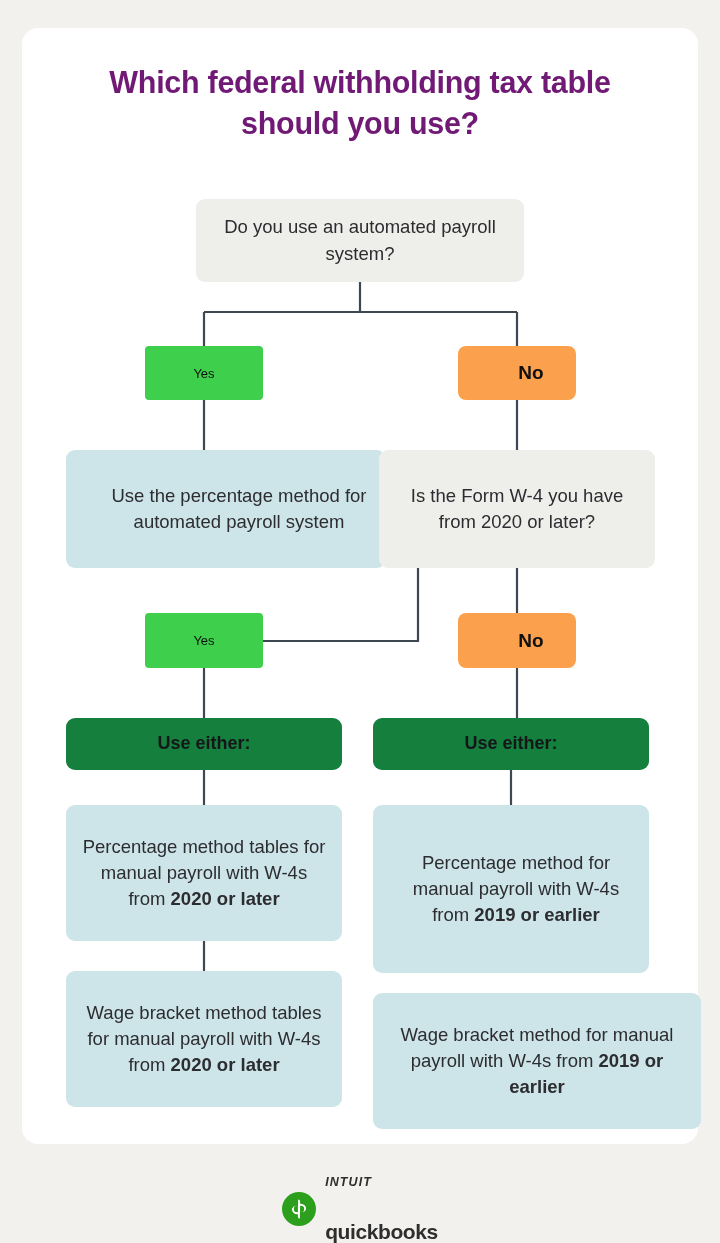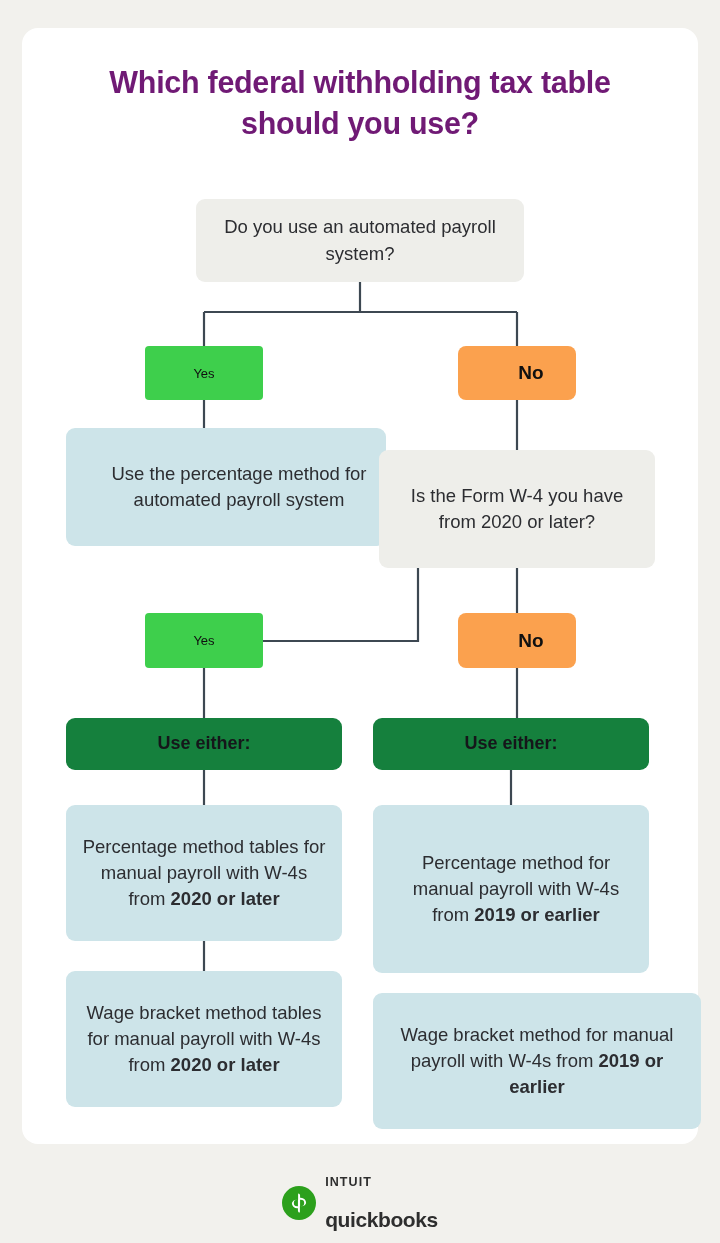--- a/index.html
+++ b/index.html
@@ -133,21 +133,22 @@
     display: flex;
     flex-direction: column;
     justify-content: center;
     line-height: 1;
   }
   .logo-intuit {
     font-size: 12.5px;
     font-weight: bold;
     letter-spacing: 1.1px;
     color: #2e2e2e;
-    margin-bottom: 8px;
+    margin-bottom: 20px;
+    font-style: italic;
   }
   .logo-qb {
     font-size: 21px;
     font-weight: bold;
     letter-spacing: -0.4px;
     color: #2e2e2e;
     margin-top: 12px;
   }
 </style>
 </head>
@@ -191,21 +192,21 @@
       <path d="M 511,941 L 511,971"></path>
     </g>
   </svg>
 
   <div class="node node-question" style="left:196px; top:199px; width:328px; height:83px;">Do you use an automated payroll system?</div>
 
   <div class="node node-yes" style="left:145px; top:346px; width:118px; height:54px;">Yes</div>
 
   <div class="node node-no" style="left:458px; top:346px; width:118px; height:54px;">No</div>
 
-  <div class="node node-result" style="left:66px; top:428px; width:320px; height:118px;padding-left:40px;">Use the percentage method for automated payroll system</div>
+  <div class="node node-result" style="left:66px; top:450px; width:320px; height:118px;padding-left:40px;">Use the percentage method for automated payroll system</div>
 
   <div class="node node-question" style="left:379px; top:450px; width:276px; height:118px;">Is the Form W-4 you have from 2020 or later?</div>
 
   <div class="node node-yes" style="left:145px; top:613px; width:118px; height:55px;">Yes</div>
 
   <div class="node node-no" style="left:458px; top:613px; width:118px; height:55px;">No</div>
 
   <div class="node node-label" style="left:66px; top:718px; width:276px; height:52px;">Use either:</div>
 
   <div class="node node-label" style="left:373px; top:718px; width:276px; height:52px;">Use either:</div>

